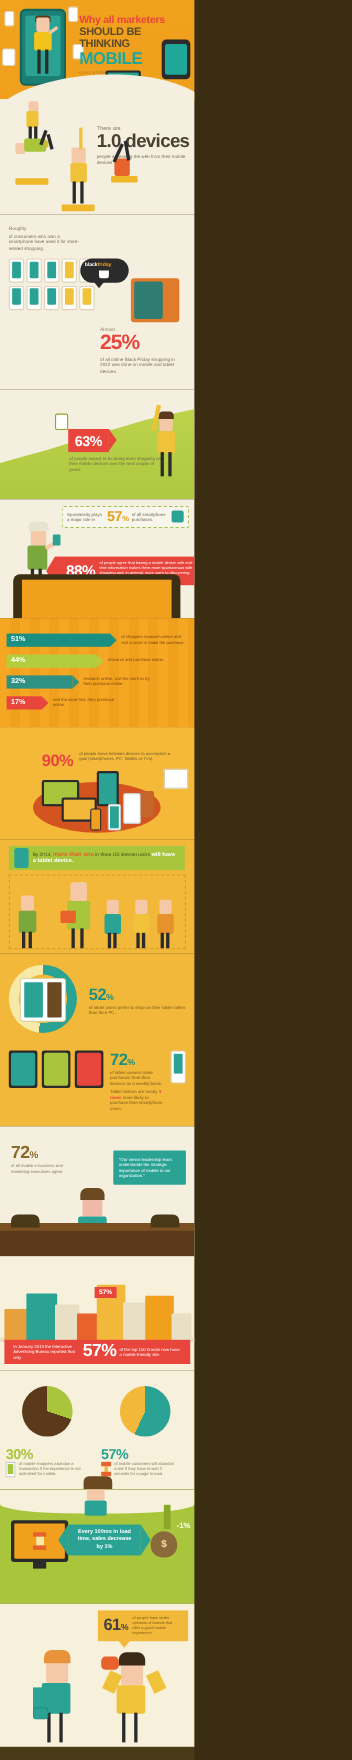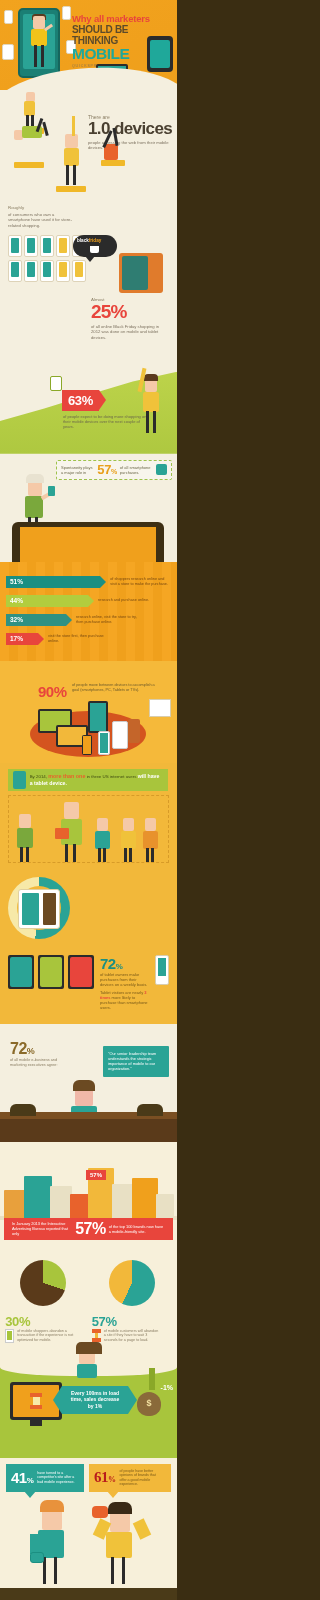--- a/index.html
+++ b/index.html
@@ -218,21 +218,21 @@
   .downarrow { position: absolute; right: 22px; top: 14px; width: 6px; height: 22px; background: #8aa828; }
   
   .s-4161 { position: relative; height: 130px; background: #f7f0da; overflow: hidden; }
   .bub { position: absolute; top: 6px; height: 28px; display: flex; align-items: center; gap: 4px; padding: 0 5px; }
   .bub-l { left: 6px; width: 78px; background: #2aa395; color: #fff; }
   .bub-r { right: 6px; width: 82px; background: #f2b83a; color: #fff; }
   .bub-n { font-size: 15px; font-weight: bold; letter-spacing: -.5px; }
   .bub-c { font-size: 3.6px; line-height: 4.6px; }
   .bub-l .bub-c { width: 40px; }
   .bub-r .bub-c { width: 44px; color: #7a5a18; }
-  .bub-r .bub-n { color: #b91c1c; font-family: Liberation Serif, serif; }
+  .bub-r .bub-n { color: #404040; }
   .bub-tail { position:absolute; bottom:-6px; left:18px; width:0;height:0;
     border-left:6px solid transparent;border-right:6px solid transparent; }
   .bub-l .bub-tail { border-top:7px solid #2aa395; }
   .bub-r .bub-tail { border-top:7px solid #f2b83a; }
   .fig { position: absolute; }
   .head { position:absolute; background:#f5c9a8; border-radius:2px; }
   .torso { position:absolute; border-radius:2px; }
   .leg { position:absolute; background:#2b2b2b; width:3px; }
 </style>
 </head>
@@ -386,20 +386,24 @@
     </div>
     <div class="fig" style="left:22px;top:18px;width:32px;height:72px;">
       <div class="head" style="left:6px;top:8px;width:14px;height:16px;"></div>
       <div style="position:absolute;left:4px;top:2px;width:18px;height:9px;background:#e8e2d0;border-radius:5px 5px 0 0;"></div>
       <div class="torso" style="left:3px;top:24px;width:18px;height:22px;background:#7aa83c;"></div>
       <div style="position:absolute;left:19px;top:22px;width:10px;height:4px;background:#f5c9a8;transform:rotate(-30deg);"></div>
       <div style="position:absolute;left:26px;top:14px;width:7px;height:10px;background:#2aa395;border-radius:1px;"></div>
       <div class="leg" style="left:6px;top:45px;height:26px;"></div>
       <div class="leg" style="left:13px;top:45px;height:26px;"></div>
     </div>
+    <div class="band88">
+      <div class="n88">88%</div>
+      <div class="c88">of people agree that having a mobile device with real-time information makes them more spontaneous with shopping and, in general, more open to discovering new things.</div>
+    </div>
     <div class="bigphone">
         <i></i>
       </div>
   </section>
 
   <section class="s-bars">
     <div class="bar-row">
       <div class="bar bar-1" style="width:96px;">51%</div>
       <div class="bar-lbl">of shoppers research online and visit a store to make the purchase.</div>
     </div>
@@ -487,20 +491,24 @@
   </section>
 
   <section class="s-5272">
     <div style="display:flex;align-items:center;gap:8px;position:relative;">
       <div style="position:relative;width:66px;height:66px;">
         <div class="donut"></div>
         <div class="tabimg">
           <div style="position:absolute;inset:3px 20px 3px 3px;background:#2aa395;border-radius:1px;"></div>
           <div style="position:absolute;inset:3px 3px 3px 24px;background:#6b4a22;border-radius:1px;"></div>
         </div>
+      </div>
+      <div style="width:90px;">
+        <div class="n52"><span>52</span><s style="font-size:8px;text-decoration:none;">%</s></div>
+        <div class="c52">of tablet users prefer to shop on their tablet rather than their PC.</div>
       </div>
     </div>
 
     <div style="display:flex;align-items:flex-start;gap:6px;margin-top:12px;">
       <div class="ph3">
         <div style="background:#2b2b2b;">
             <div style="width:100%;height:100%;background:#2aa395;"></div>
           </div>
         <div style="background:#2b2b2b;">
             <div style="width:100%;height:100%;background:#a8c53c;"></div>
@@ -603,25 +611,20 @@
     <div style="position:absolute;left:30px;top:66px;width:12px;height:6px;background:#2b2b2b;"></div>
     <div class="arrowband">Every 100ms in load time, sales decrease by 1%</div>
     <div class="downarrow"></div>
     <div class="moneybag">
       <div style="position:absolute;left:50%;top:6px;transform:translateX(-50%);color:#f2e0a0;font-size:9px;font-weight:bold;">$</div>
     </div>
     <div class="neg1">-1%</div>
   </section>
 
   <section class="s-4161">
-    <div class="bub bub-l">
-      <div class="bub-n"><span>41</span><s style="font-size:8px;text-decoration:none;">%</s></div>
-      <div class="bub-c">have turned to a competitor's site after a bad mobile experience.</div>
-      <div class="bub-tail"></div>
-    </div>
     <div class="bub bub-r">
       <div class="bub-n"><span>61</span><s style="font-size:8px;text-decoration:none;">%</s></div>
       <div class="bub-c">of people have better opinions of brands that offer a good mobile experience.</div>
       <div class="bub-tail"></div>
     </div>
     <div class="fig" style="left:32px;top:42px;width:44px;height:84px;">
       <div class="head" style="left:10px;top:6px;width:20px;height:24px;"></div>
       <div style="position:absolute;left:8px;top:0;width:24px;height:12px;background:#e8923c;border-radius:7px 7px 0 0;"></div>
       <div class="torso" style="left:6px;top:30px;width:26px;height:28px;background:#2aa395;"></div>
       <div style="position:absolute;left:-2px;top:34px;width:10px;height:20px;background:#2aa395;"></div>

